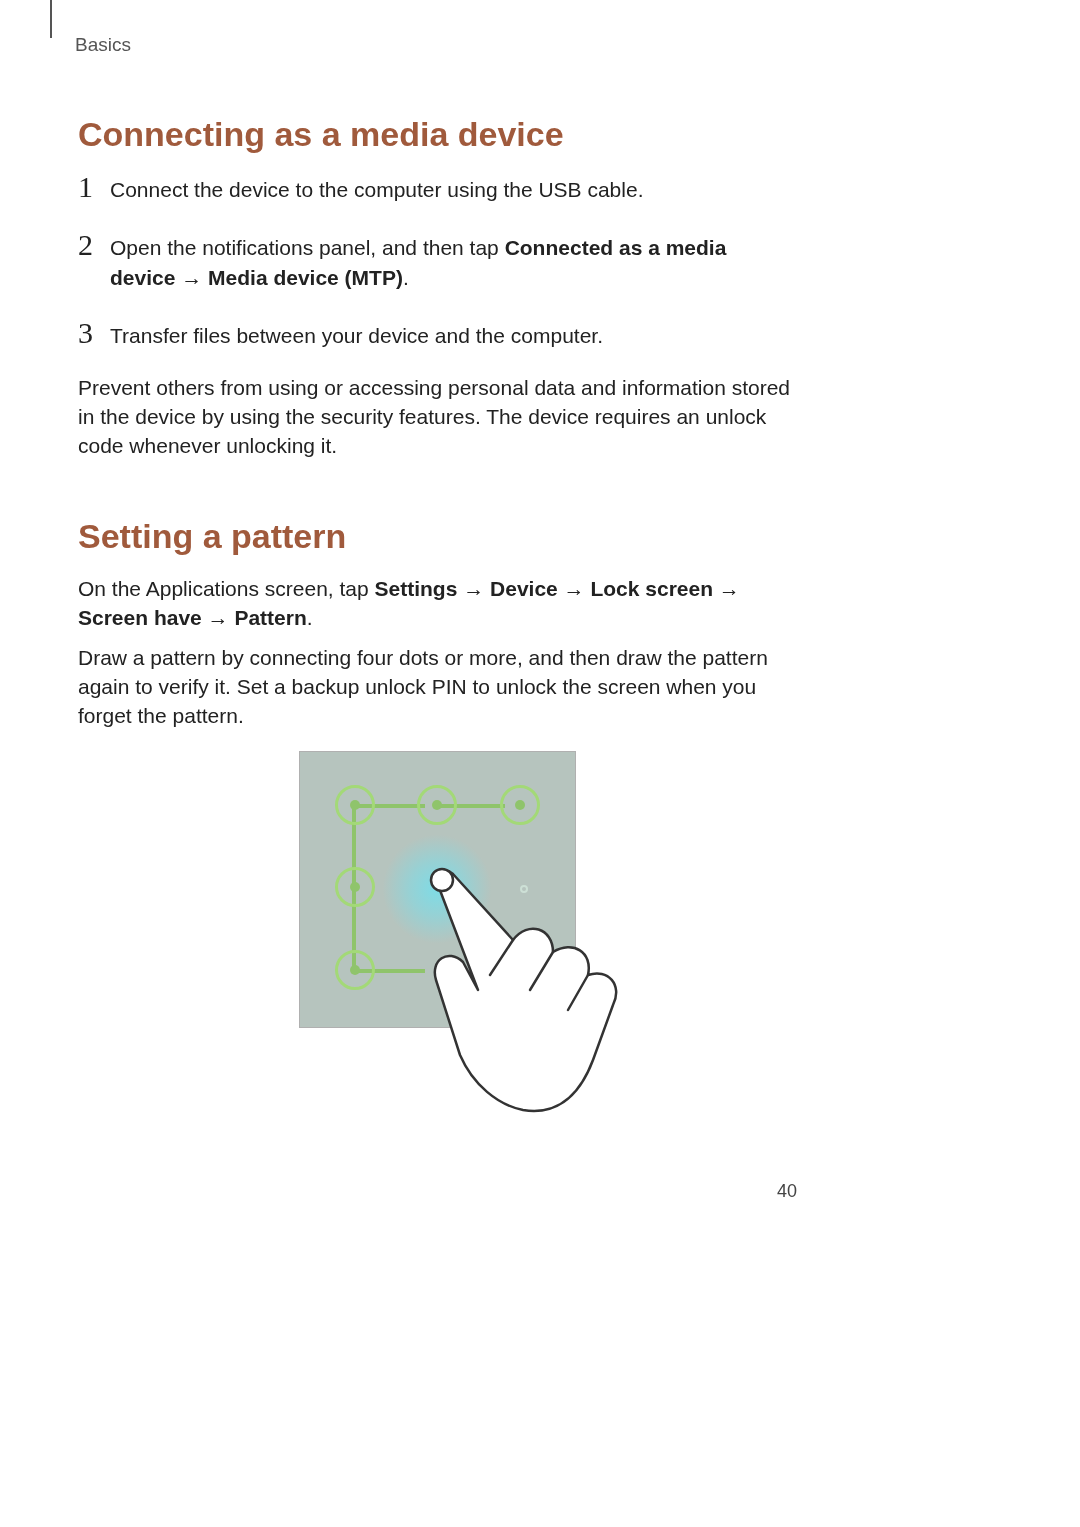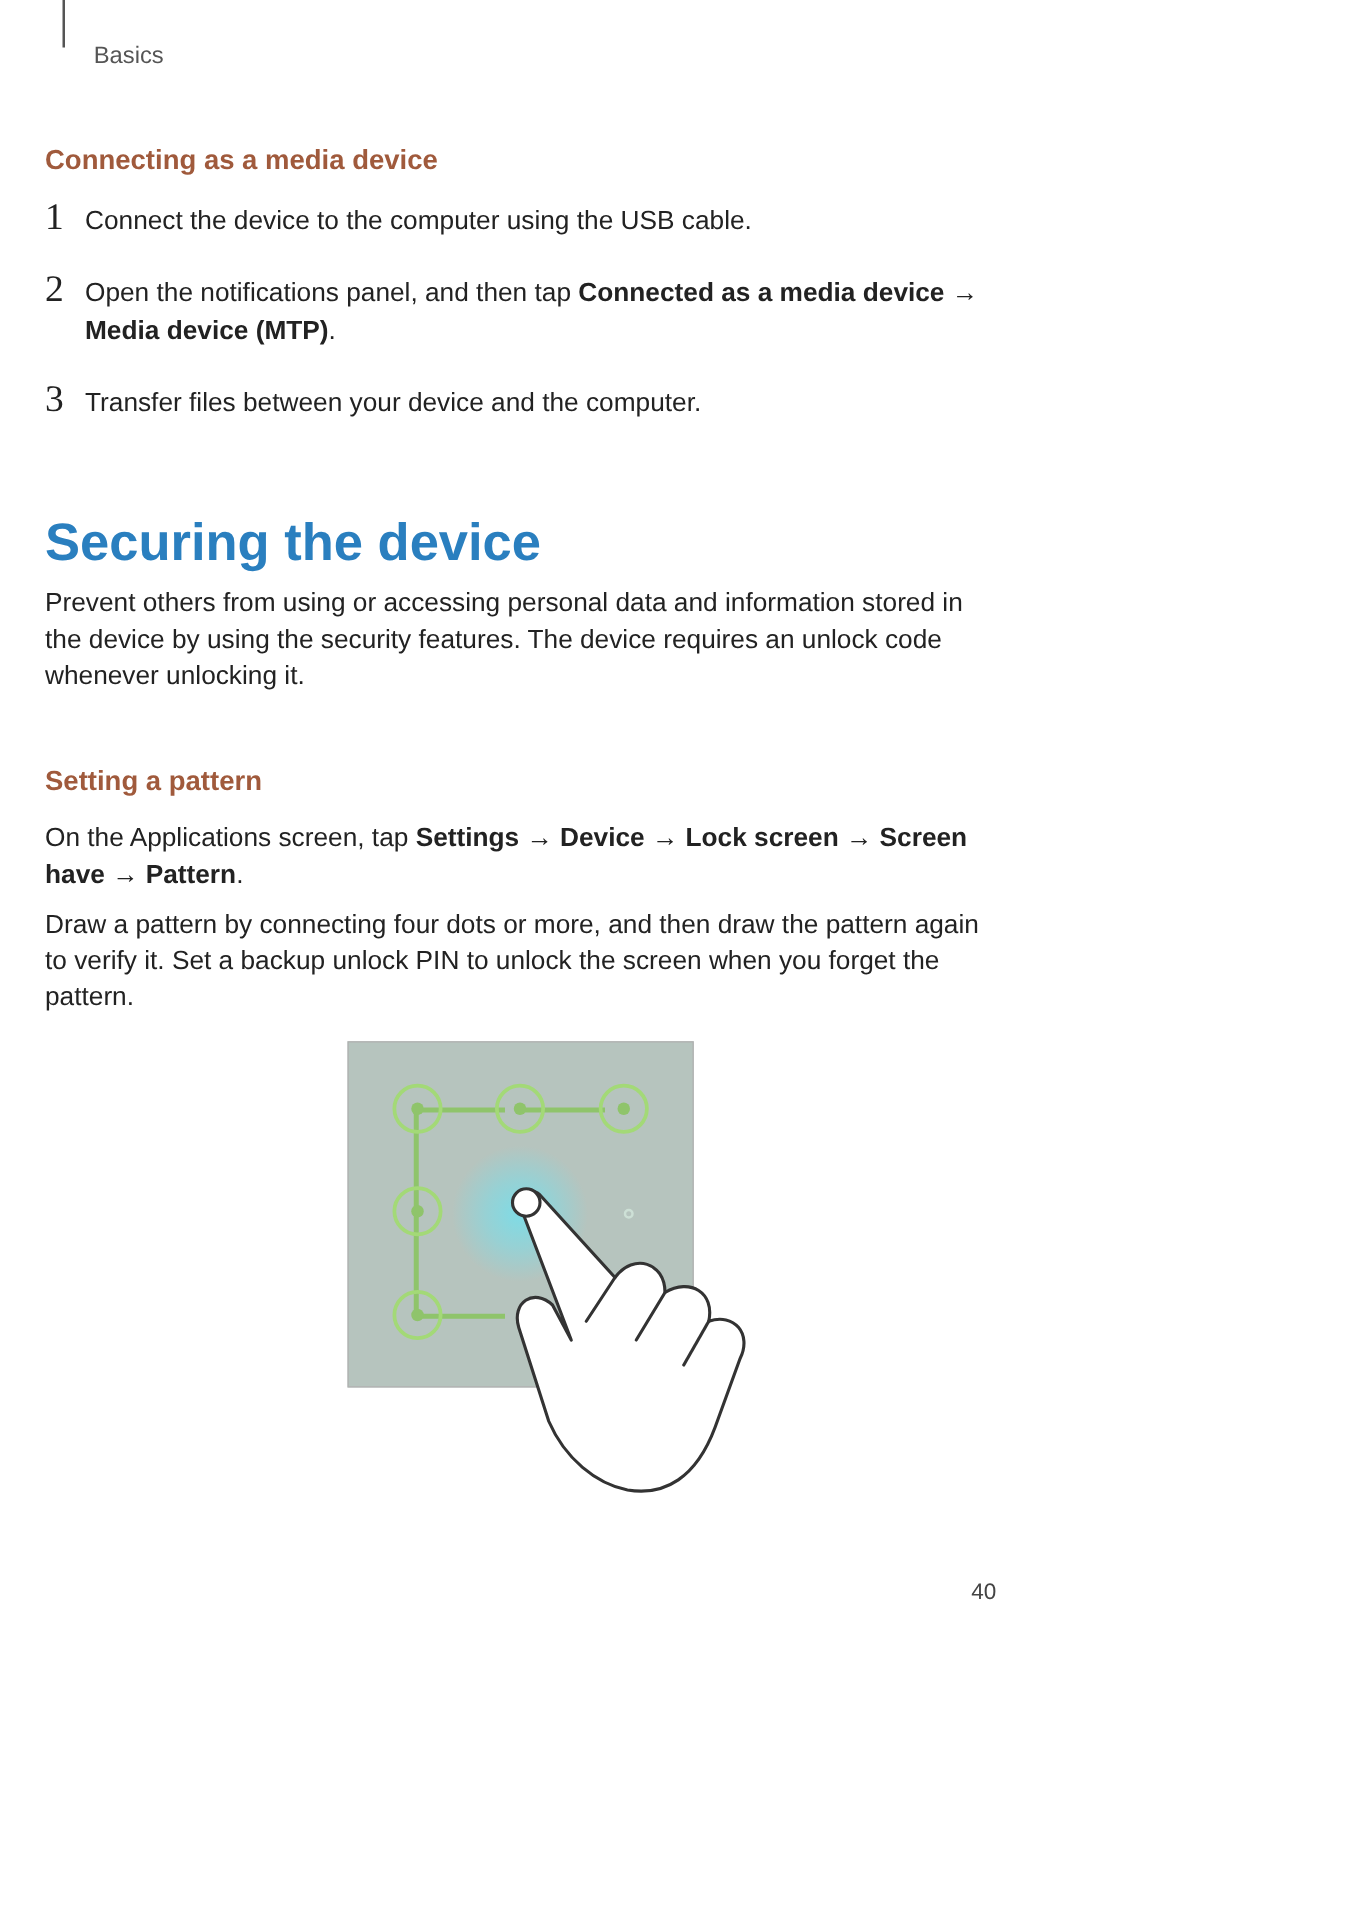--- a/index.html
+++ b/index.html
@@ -4,21 +4,21 @@
 <style>
   body {
     margin: 0;
     padding: 0;
     font-family: Arial, Helvetica, sans-serif;
     color: #222;
     background: #fff;
     width: 1080px;
   }
   .page {
-    padding: 35px 75px 40px 36px;
+    padding: 35px 75px 40px 78px;
     box-sizing: border-box;
     width: 872px;
     position: relative;
   }
   .header-line {
     border-left: 2px solid #555;
     height: 38px;
     position: absolute;
     left: 50px;
     top: 0;
@@ -28,21 +28,21 @@
     left: 75px;
     top: 34px;
     font-size: 19px;
     color: #555;
   }
   .content {
     margin-top: 80px;
   }
   h2.brown {
     color: #a05a3c;
-    font-size: 22px;
+    font-size: 34px;
     font-weight: bold;
     margin: 18px 0 18px 0;
   }
   h1.blue {
     color: #2a7fbf;
     font-size: 42px;
     font-weight: bold;
     margin: 60px 0 10px 0;
   }
   .step {
@@ -164,21 +164,20 @@
       </div>
     </div>
 
     <div class="step">
       <div class="step-num">3</div>
       <div class="step-body">
         <p>Transfer files between your device and the computer.</p>
       </div>
     </div>
 
-    <h1 class="blue">Securing the device</h1>
     <p class="body-text">Prevent others from using or accessing personal data and information stored in the device by using the security features. The device requires an unlock code whenever unlocking it.</p>
 
     <h2 class="brown" style="margin-top:56px;">Setting a pattern</h2>
     <p class="body-text">
       <span>On the Applications screen, tap </span><b>Settings</b><span> → </span><b>Device</b><span> → </span><b>Lock screen</b><span> → </span><b>Screen have</b><span> → </span><b>Pattern</b><span>.</span>
     </p>
     <p class="body-text">Draw a pattern by connecting four dots or more, and then draw the pattern again to verify it. Set a backup unlock PIN to unlock the screen when you forget the pattern.</p>
 
     <div class="pattern-figure">
       <div class="pattern-box">

